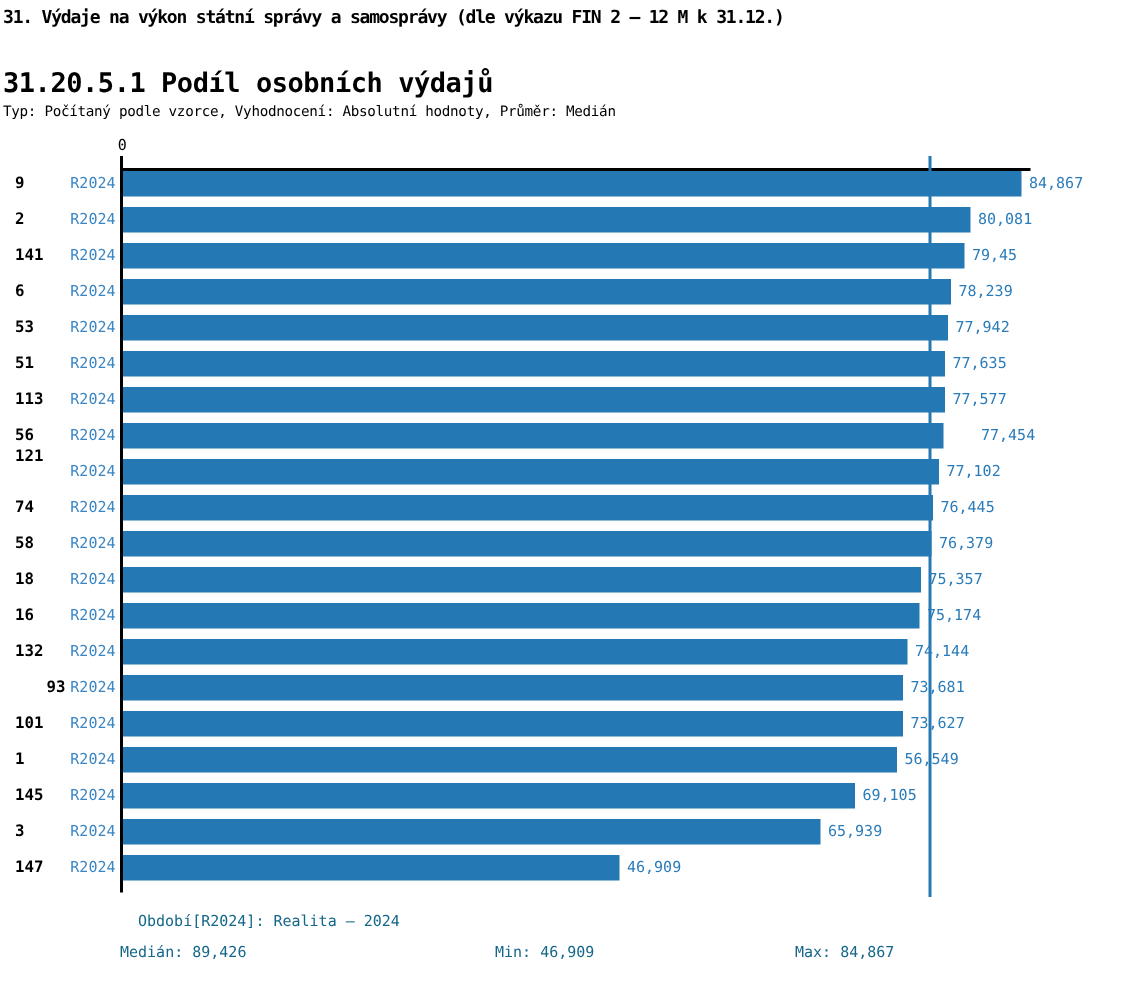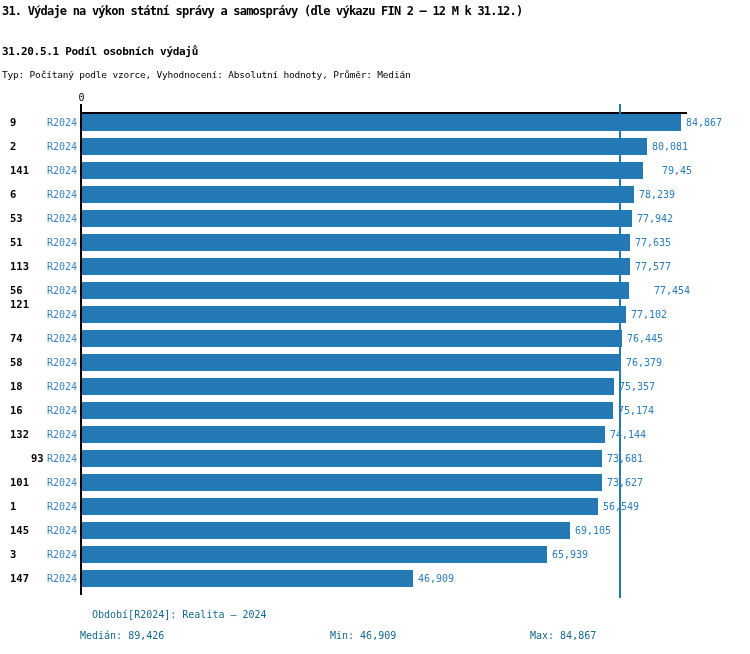--- a/index.html
+++ b/index.html
@@ -11,21 +11,21 @@
     position: relative;
     overflow: hidden;
   }
   .title {
     position: absolute; left: 2px; top: 4px;
     font-size: 12px; font-weight: bold; color: #000;
     letter-spacing: -0.8px; white-space: nowrap;
   }
   .subtitle {
     position: absolute; left: 2px; top: 45px;
-    font-size: 11px; font-weight: bold; color: #000;
+    font-size: 18px; font-weight: bold; color: #000;
     letter-spacing: -0.3px; white-space: nowrap;
   }
   .meta-line {
     position: absolute; left: 2px; top: 69px;
     font-size: 9.5px; color: #000;
     letter-spacing: -0.2px; white-space: nowrap;
   }
   .axis-zero {
     position: absolute; left: 73px; top: 92px; width: 17px;
     text-align: center; font-size: 10px; color: #000;
@@ -93,21 +93,21 @@
     <div>
       <span class="row-label" style="top: 138px;">2</span>
       <span class="row-period" style="top: 138px; color: rgb(59, 134, 196);">R2024</span>
       <div class="bar" style="top: 138px; width: 565px; background: rgb(36, 120, 180);"></div>
       <span class="bar-value" style="top: 138px; left: 652px; color: rgb(43, 124, 186);">80,081</span>
     </div>
     <div>
       <span class="row-label" style="top: 162px;">141</span>
       <span class="row-period" style="top: 162px; color: rgb(59, 134, 196);">R2024</span>
       <div class="bar" style="top: 162px; width: 561px; background: rgb(36, 120, 180);"></div>
-      <span class="bar-value" style="top: 162px; left: 648px; color: rgb(43, 124, 186); margin-left: 14px;">79,45</span>
+      <span class="bar-value" style="top: 162px; left: 648px; color: rgb(43, 124, 186);">79,45</span>
     </div>
     <div>
       <span class="row-label" style="top: 186px;">6</span>
       <span class="row-period" style="top: 186px; color: rgb(59, 134, 196);">R2024</span>
       <div class="bar" style="top: 186px; width: 552px; background: rgb(36, 120, 180);"></div>
       <span class="bar-value" style="top: 186px; left: 639px; color: rgb(43, 124, 186);">78,239</span>
     </div>
     <div>
       <span class="row-label" style="top: 210px;">53</span>
       <span class="row-period" style="top: 210px; color: rgb(59, 134, 196);">R2024</span>

